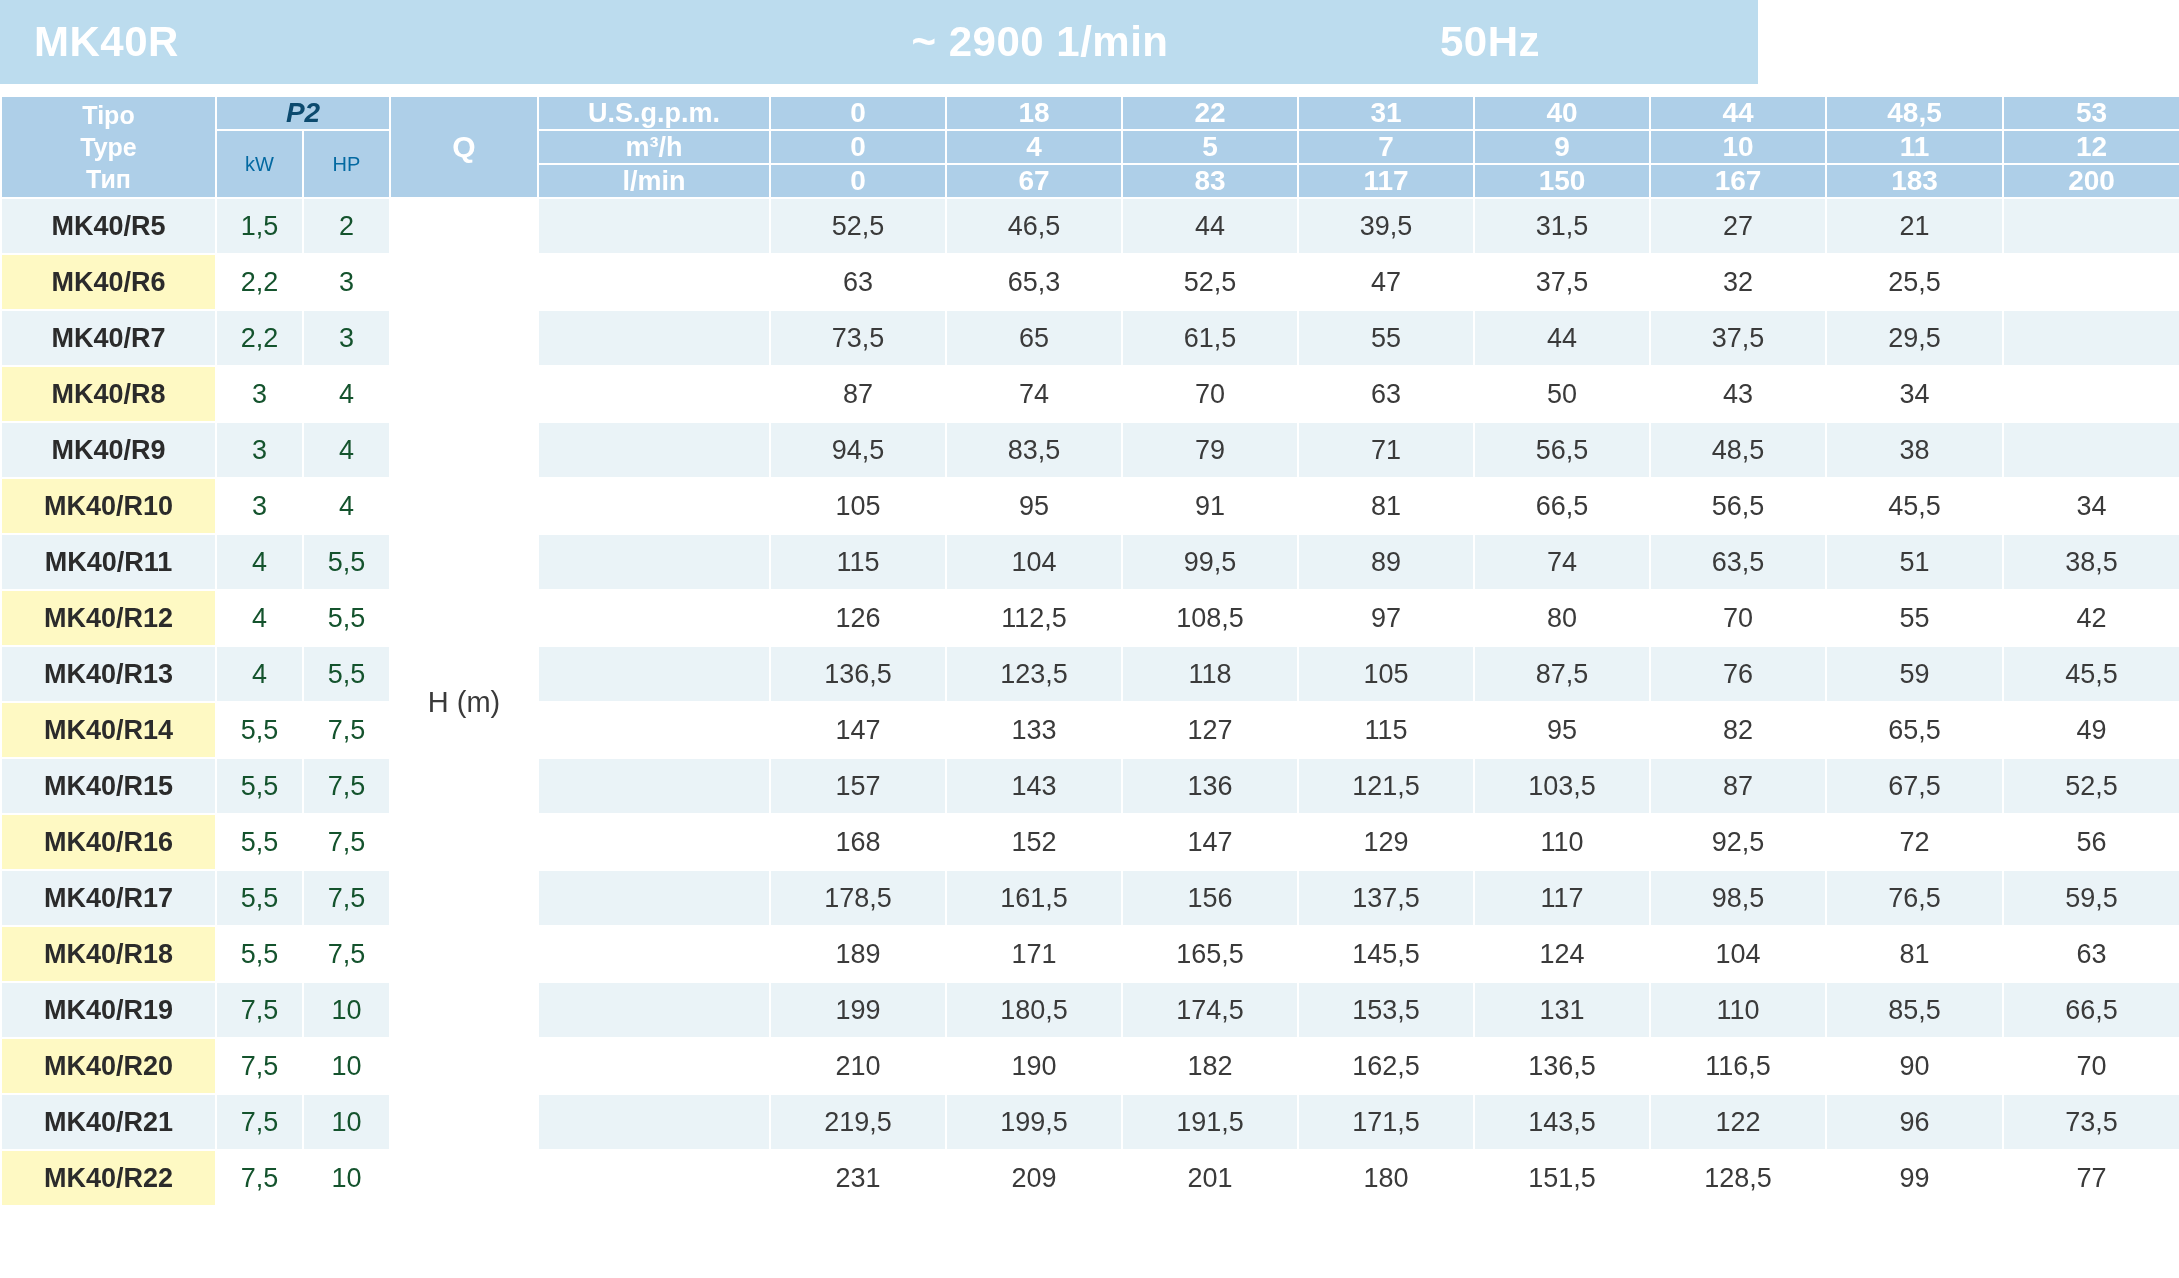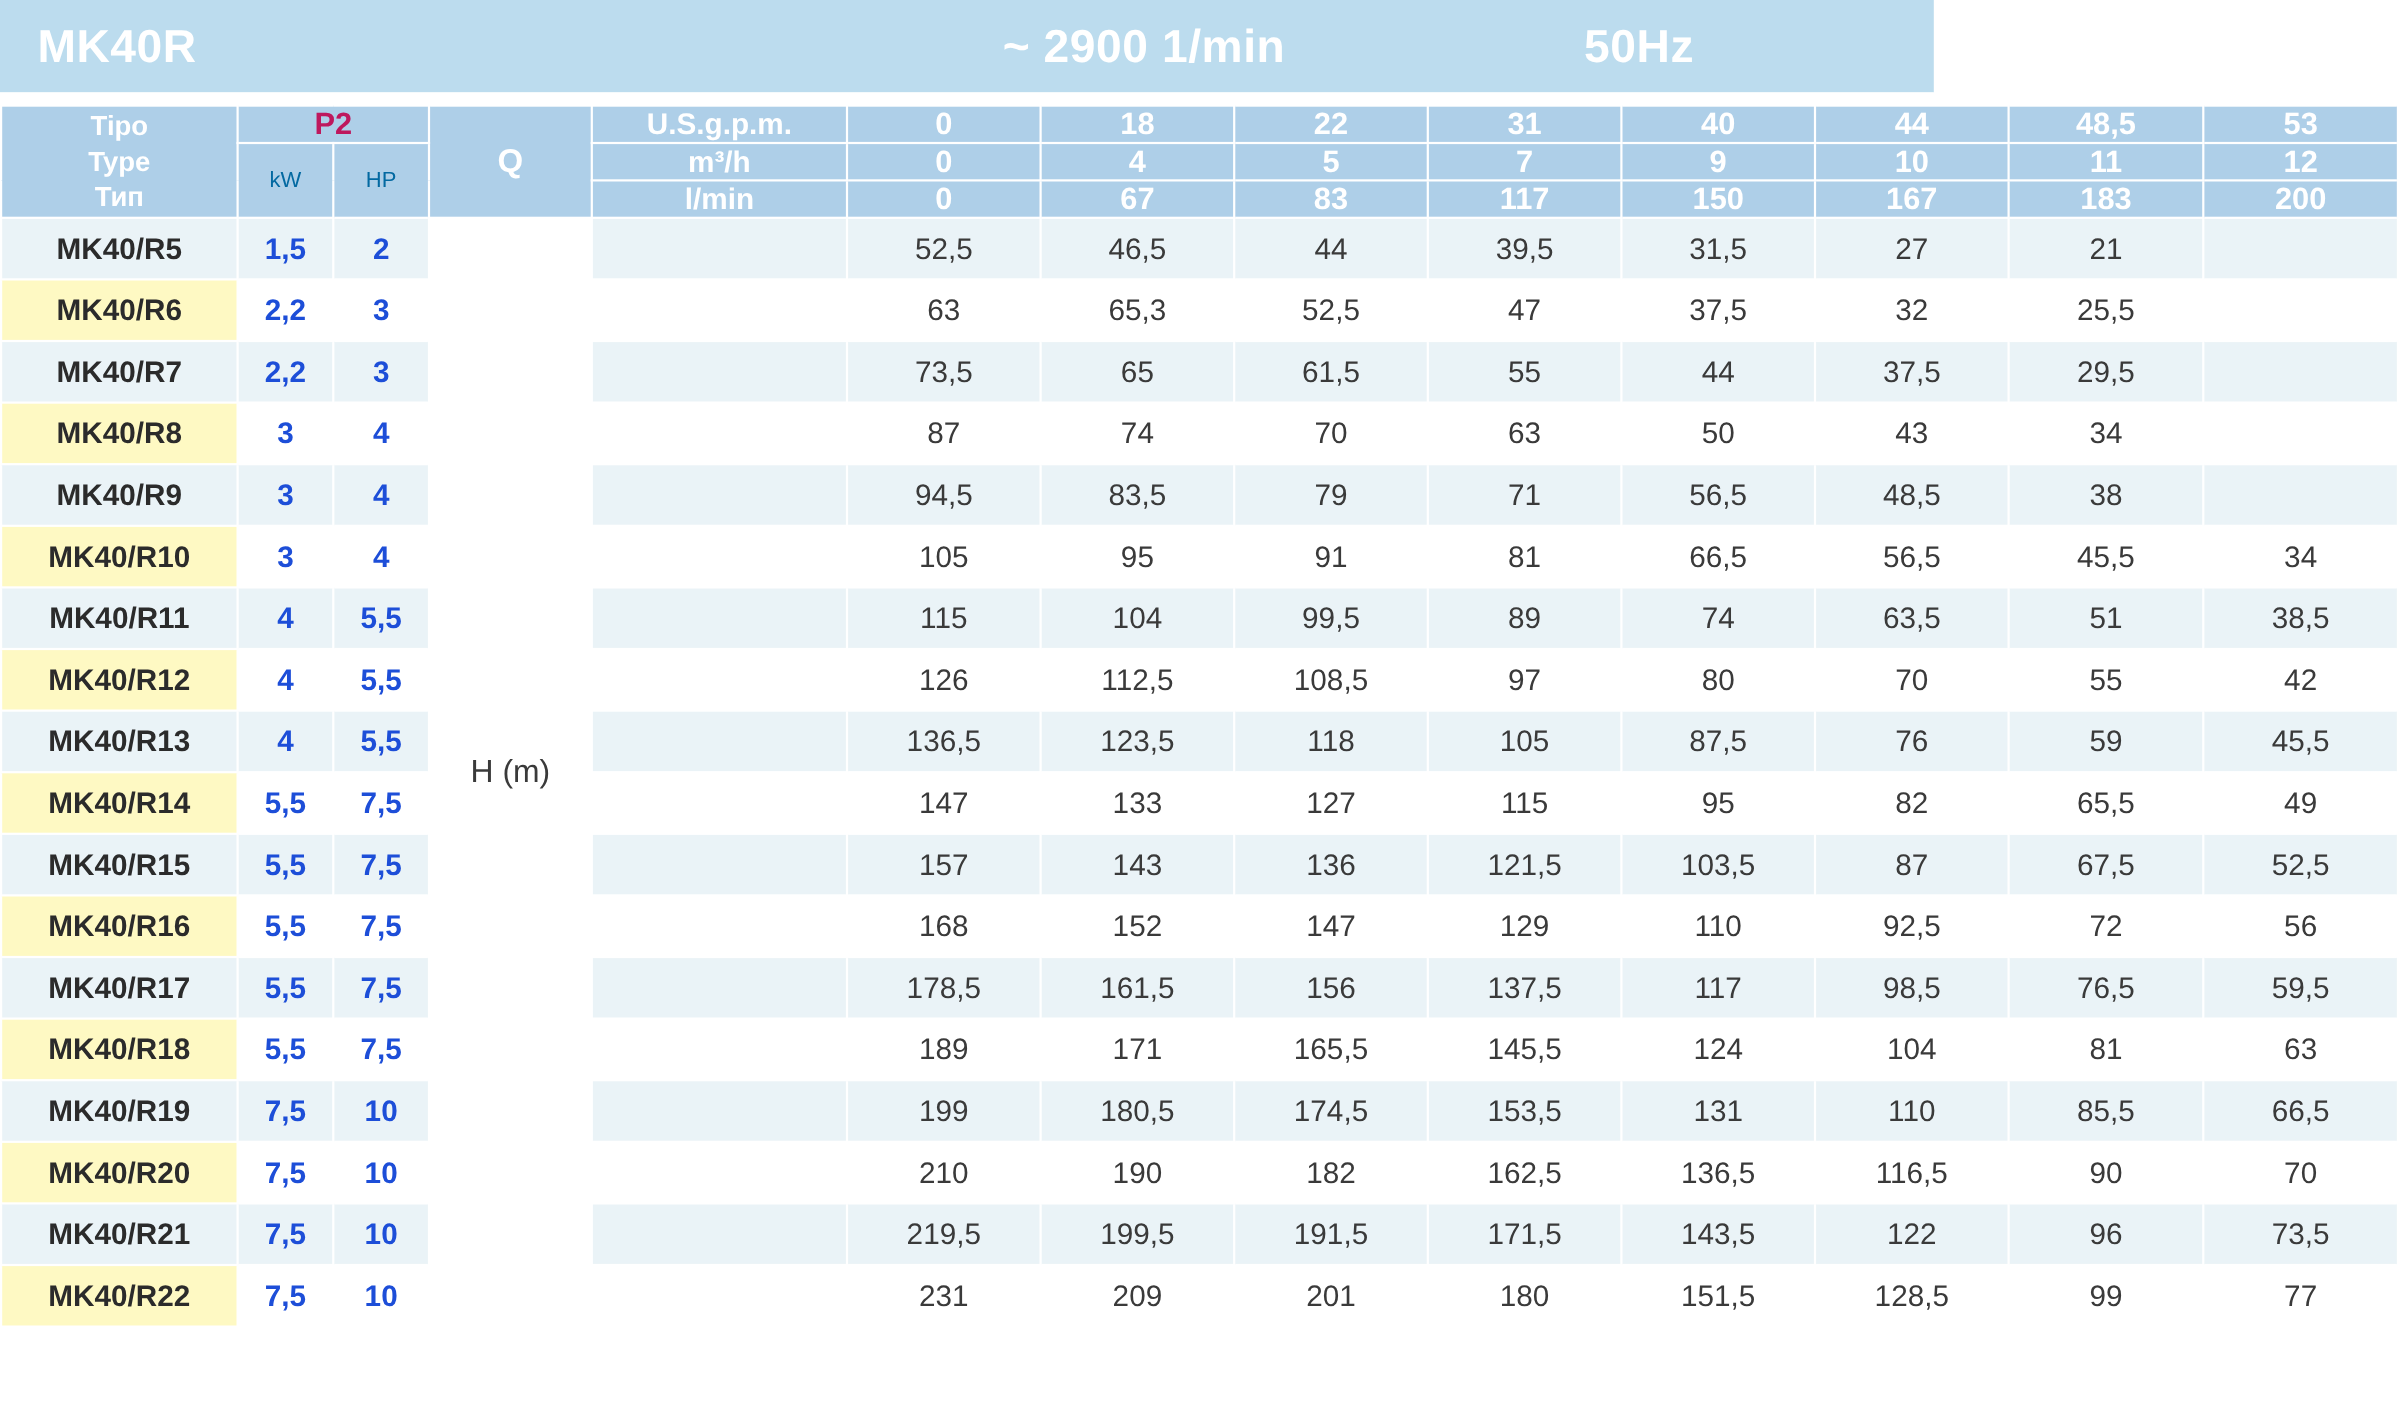--- a/index.html
+++ b/index.html
@@ -85,23 +85,24 @@
     font-size: 27px;
   }
   .hd-kw, .hd-hp {
     background: #aecfe8;
     color: #0369a1;
     font-weight: normal;
     font-size: 20px;
   }
   .hd-p2 {
     background: #aecfe8;
-    color: #be185d;
+    color: #0c4a6e;
     font-weight: bold;
     font-size: 28px;
+    font-style: italic;
   }
   .hd-val {
     background: #aecfe8;
     color: #ffffff;
     font-weight: bold;
     font-size: 28px;
   }
 
   
   td.type {
@@ -123,22 +124,21 @@
   }
 
   tr.odd td.type { background: #eaf3f7; }
   tr.odd td.num  { background: #eaf3f7; }
   tr.even td.type { background: #fef9c3; }
   tr.even td.num  { background: #ffffff; }
 
   tr.odd td.pw, tr.even td.pw { background: #ffffff; }
   td.pw {
     font-size: 27px;
-    color: #1d4ed8;
-    font-weight: bold;
+    color: #14532d;
   }
   tr.odd td.pw { background: #eaf3f7; }
 
   
   td.type { border-right: 2px solid #ffffff; }
 </style>
 </head>
 <body>
 
 <div class="sheet">

